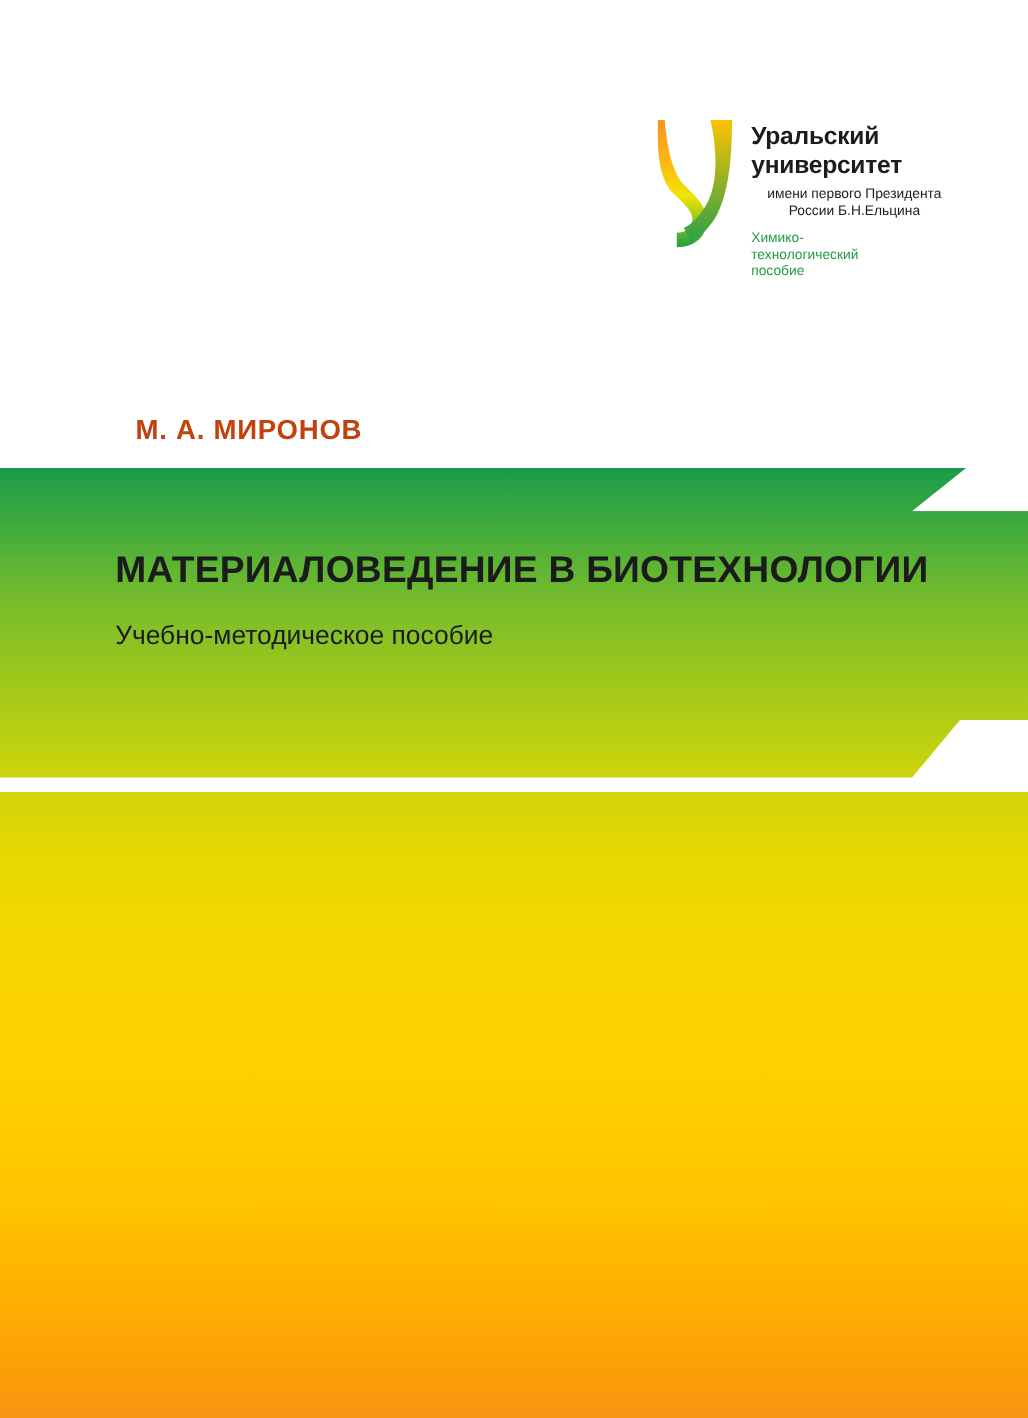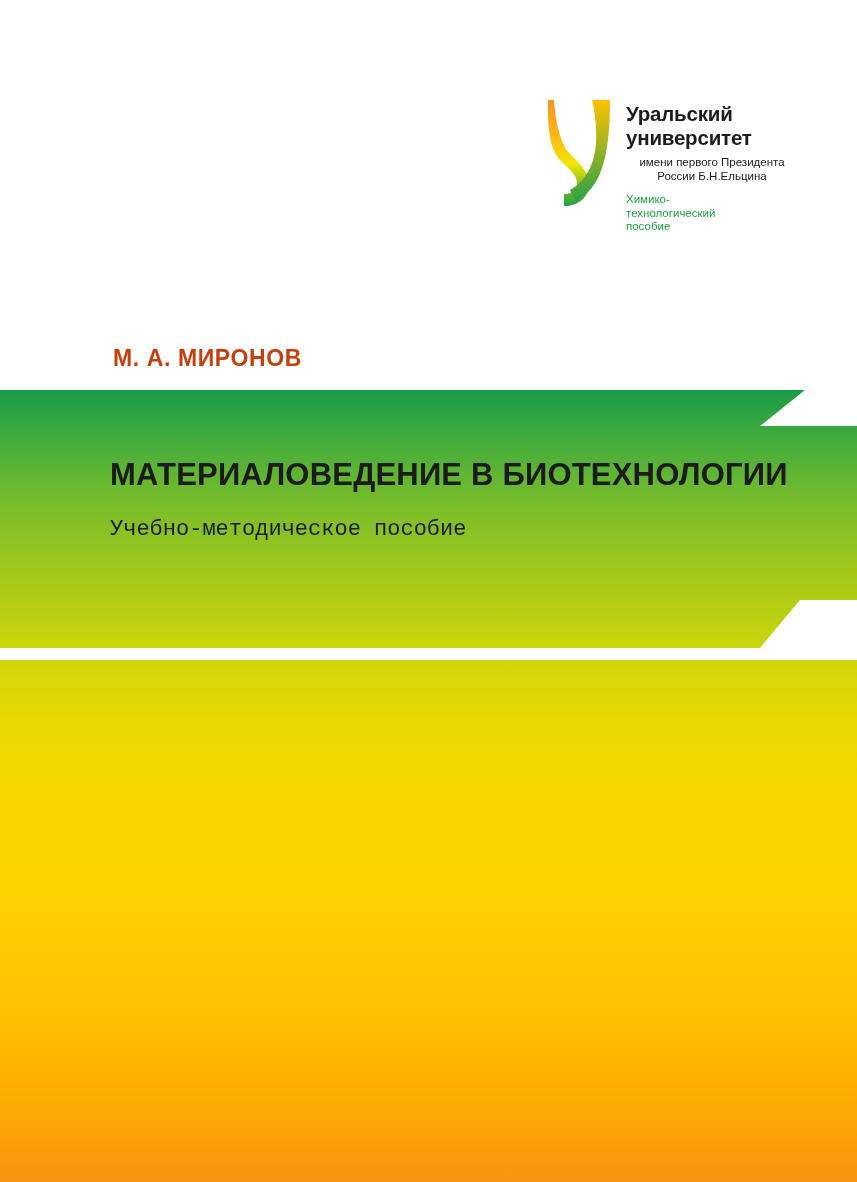--- a/index.html
+++ b/index.html
@@ -104,36 +104,35 @@
   .notch-bottom {
     position: absolute;
     left: 0;
     top: 600px;
     width: 857px;
     height: 60px;
   }
 
   .title-wrap {
     position: absolute;
-    left: 110px;
+    left: 96px;
     top: 455px;
     width: 690px;
   }
   .title-line {
     font-weight: bold;
     font-size: 31px;
     line-height: 40px;
     color: #1b1b1b;
     letter-spacing: 0.2px;
   }
   .subtitle {
     margin-top: 22px;
     font-size: 22px;
     color: #1b1b1b;
-    font-family: Liberation Mono, monospace;
   }
 </style>
 </head>
 <body>
 
 <div class="page">
 
   <div class="logo-block">
 
     <svg class="logo-mark" viewBox="0 0 68 115">

